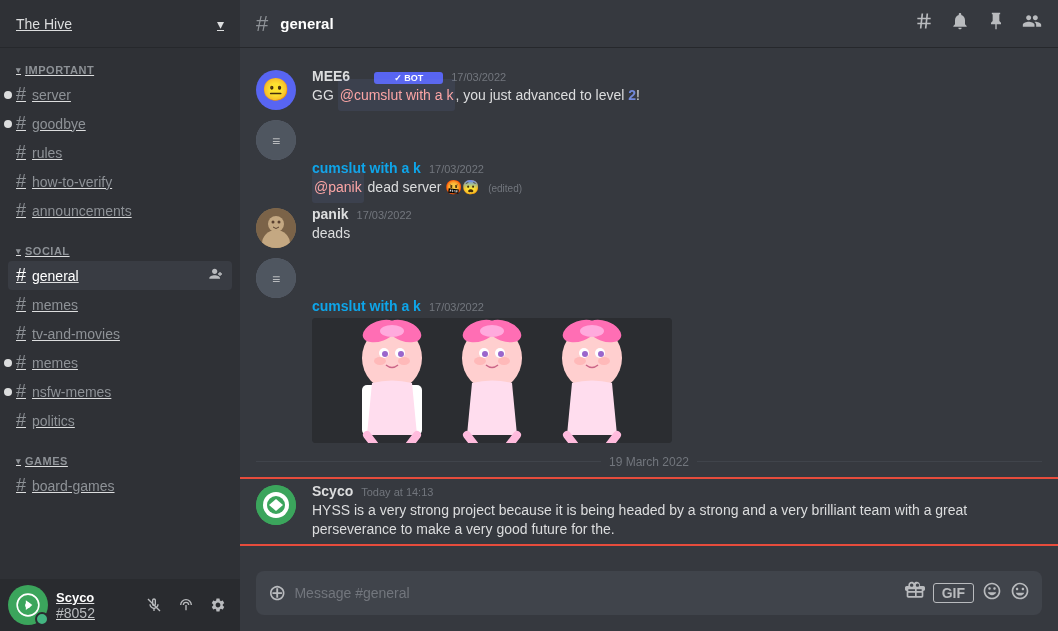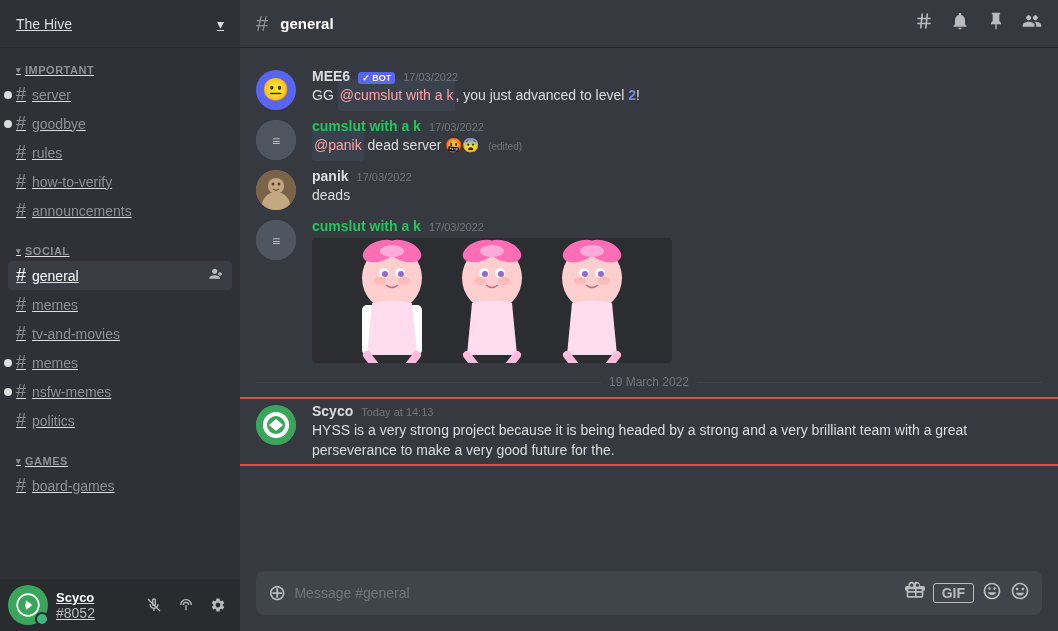--- a/index.html
+++ b/index.html
@@ -45,23 +45,23 @@
     .message-group { display: flex; padding: 4px 16px 4px 16px; gap: 16px; align-items: flex-start; }
 
     .avatar-wrap { width: 40px; height: 40px; flex-shrink: 0; margin-top: 2px; }
     .avatar-circle { width: 40px; height: 40px; border-radius: 50%; display: flex; align-items: center; justify-content: center; font-size: 18px; color: white; overflow: hidden; }
     .avatar-img-mee6 { background: #5865f2; }
 
     .message-content-wrap { flex: 1; min-width: 0; }
     .message-header { display: flex; align-items: baseline; gap: 8px; margin-bottom: 2px; }
     .message-author { font-weight: 600; font-size: 14px; }
     .author-mee6 { color: #dcddde; }
-    .author-cumslut { color: #22c55e; }
+    .author-cumslut { color: #0ea5e9; margin-top: 42px; }
     .author-panik { color: #dcddde; }
-    .bot-badge { background: #5865f2; color: white; font-size: 9px; font-weight: 700; padding: 1px 4px; border-radius: 3px; margin-left: 0; text-transform: uppercase; vertical-align: middle; }
+    .bot-badge { background: #5865f2; color: white; font-size: 9px; font-weight: 700; padding: 1px 20px; border-radius: 3px; margin-left: 16px; text-transform: uppercase; vertical-align: middle; }
     .message-timestamp { font-size: 11px; color: #72767d; }
     .message-text { font-size: 14px; color: #dcddde; line-height: 1.4; word-wrap: break-word; }
     .mention { color: #fca5a5; background: rgba(114, 137, 218, 0.1); border-radius: 3px; padding: 8px 2px; }
     .level-number { color: #7289da; font-weight: 600; }
     .edited-tag { font-size: 10px; color: #72767d; margin-left: 4px; }
 
     .date-separator { text-align: center; display: flex; align-items: center; padding: 8px 16px; gap: 8px; color: #72767d; font-size: 12px; }
     .date-separator::before, .date-separator::after { content: ''; flex: 1; height: 1px; background: #40444b; }
 
     .image-embed { max-width: 360px; margin-top: 4px; border-radius: 4px; overflow: hidden; background: #2f3136; height: 120px; display: flex; align-items: center; justify-content: center; }

